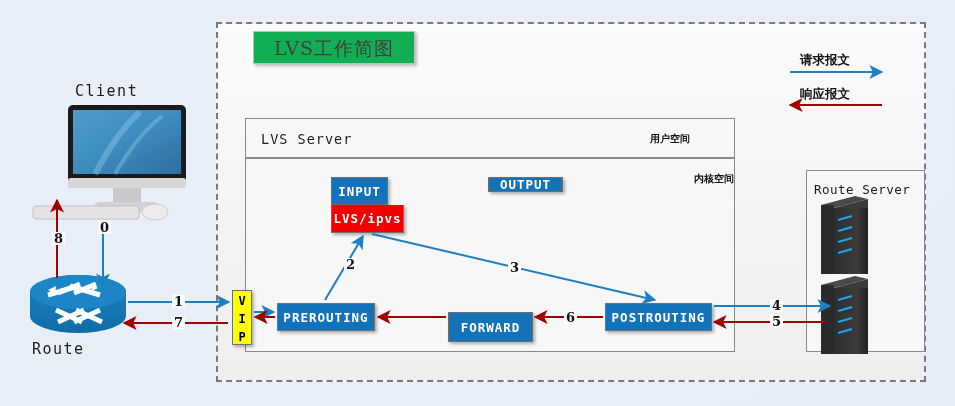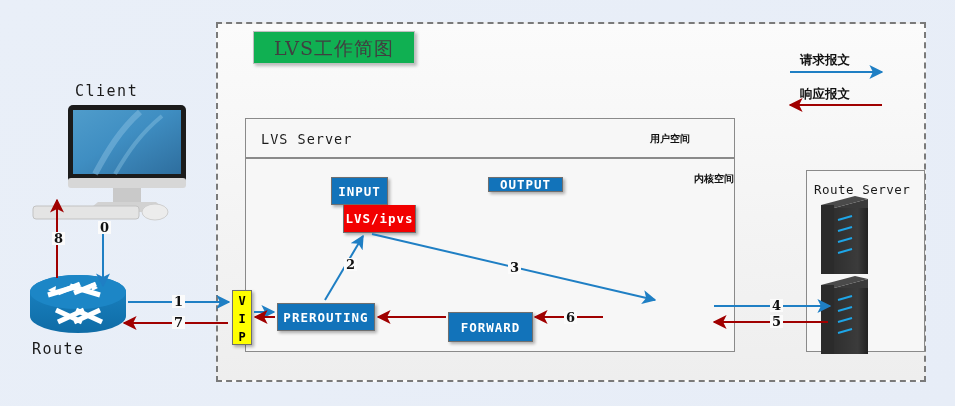--- a/index.html
+++ b/index.html
@@ -169,24 +169,25 @@
   <div class="abs" id="lvs-server"></div>
   <div class="abs" id="lvs-header"></div>
   <div class="abs" id="lvs-server-label">LVS Server</div>
   <div class="abs space-label" style="left:650px; top:132px;">用户空间</div>
   <div class="abs space-label" style="left:650px; top:172px;margin-left:44px;">内核空间</div>
 
   <div class="abs" id="realy-server"></div>
   <div class="abs" id="realy-server-label">Route Server</div>
 
   <div class="abs nfbox" style="left:331px; top:177px; width:57px; height:28px;">INPUT</div>
-  <div class="abs nfbox red" style="left:331px; top:205px; width:73px; height:28px;margin-left:12px;">LVS/ipvs</div>
+  <div class="abs nfbox red" style="left:331px; top:205px; width:73px; height:28px;">LVS/ipvs</div>
   <div class="abs nfbox" style="left:488px; top:177px; width:75px; height:15px;">OUTPUT</div>
   <div class="abs nfbox" style="left:277px; top:303px; width:98px; height:28px;">PREROUTING</div>
   <div class="abs nfbox" style="left:448px; top:312px; width:85px; height:30px;">FORWARD</div>
+  <div class="abs nfbox" style="left:605px; top:303px; width:107px; height:28px;">POSTROUTING</div>
 
   <div class="abs" id="vip-box">
     <span>V</span>
     <span>I</span>
     <span>P</span>
   </div>
 
   <div class="abs node-name" style="left:75px; top:82px;">Client</div>
 
   <svg class="overlay">

